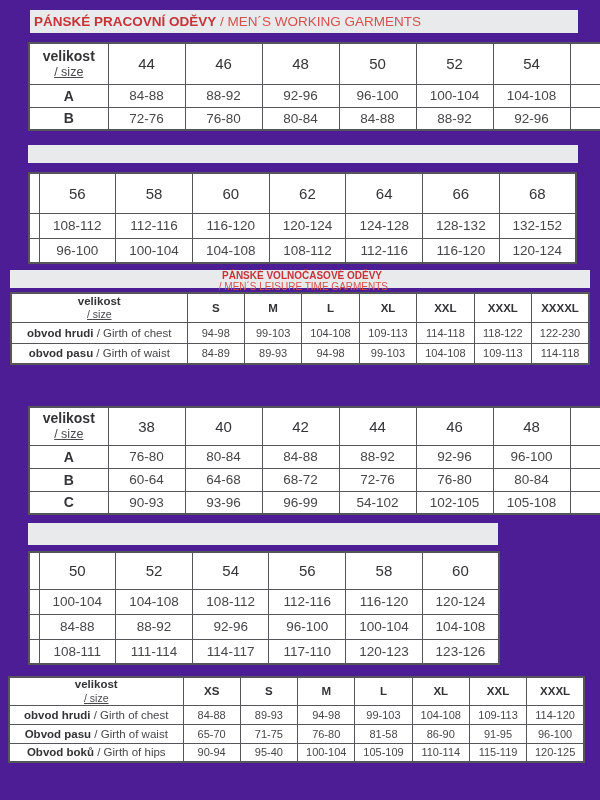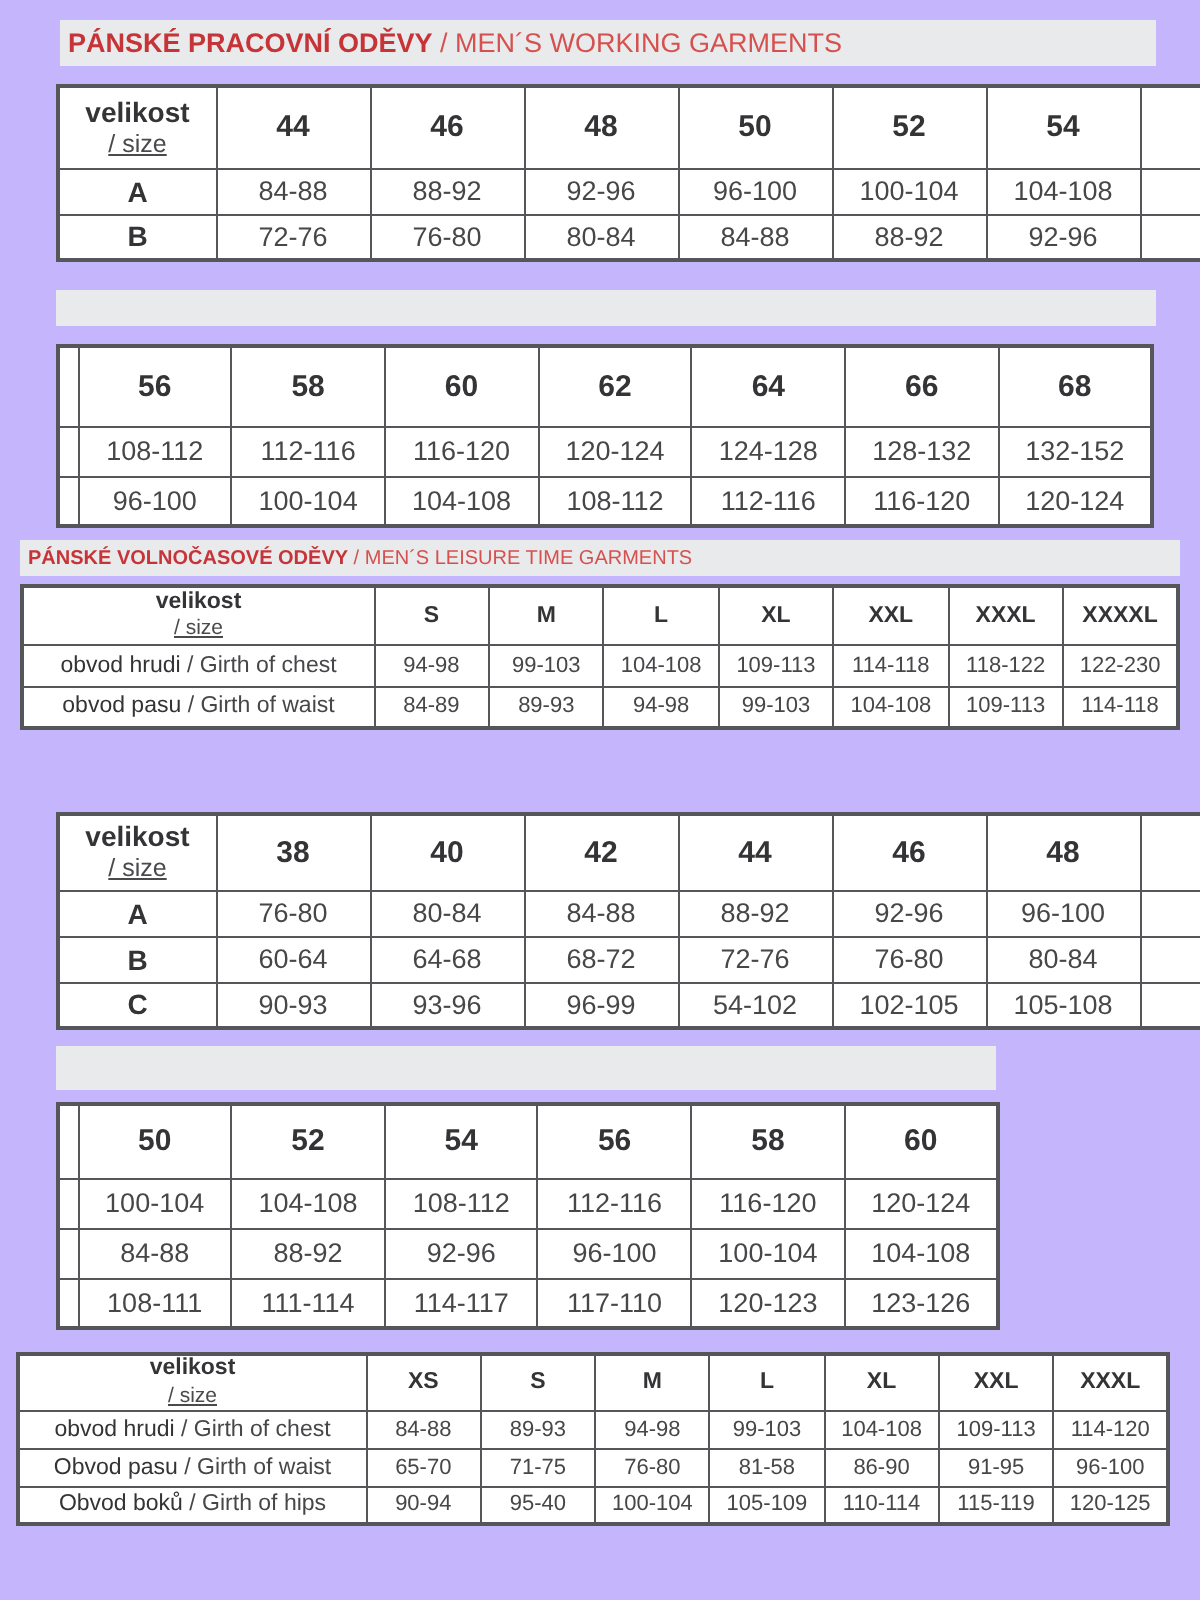--- a/index.html
+++ b/index.html
@@ -1,48 +1,48 @@
 <!DOCTYPE html>
 <html><head>
 <meta charset="utf-8">
 <style>
   * { margin:0; padding:0; box-sizing:border-box; }
   html,body { background:#ffffff; }
   .page {
     position:relative; width:600px; height:800px; overflow:hidden;
-    background:#c4b5fd; font-family:"Liberation Sans", sans-serif;
+    background:#4c1d95; font-family:"Liberation Sans", sans-serif;
   }
   .strip {
     position:absolute; background:#e9eaeb; display:flex; align-items:center;
     padding-left:4px; white-space:pre;
   }
   .strip .cs { font-weight:bold; color:#c63438; }
   .strip .en { color:#d5514f; white-space:pre; }
   .strip.lg { font-size:13.5px; }
-  .strip.sm { font-size:10px; }
+  .strip.sm { font-size:10px;flex-direction:column; }
   .band { position:absolute; background:#e9eaeb; }
   table.tbl {
     position:absolute; border-collapse:collapse; table-layout:fixed;
     background:#fff; border:2px solid #55565a;
   }
   .tbl td {
     border:1.5px solid #55565a; text-align:center; vertical-align:middle;
     padding:0; overflow:hidden;
   }
   .big td { font-size:13.5px; color:#47474a; }
-  .big td.hdr { font-size:15px; font-weight:bold; color:#343437; }
+  .big td.hdr { font-size:15px; font-weight:normal; color:#343437; }
   .big td.rl  { font-size:14px; font-weight:bold; color:#343437; }
   .vlk { font-weight:bold; font-size:14px; color:#343437; line-height:1.2; }
   .vsz { font-size:12.5px; color:#4a4a4d; line-height:1.2;text-decoration:underline; }
   .sm-t td { font-size:11px; color:#47474a; }
   .sm-t td.hdr { font-size:11.5px; font-weight:bold; color:#343437; }
   .sm-t .vlk { font-size:11.5px; }
   .sm-t .vsz { font-size:10.5px; }
   .sm-t td.lab { font-size:11.5px; color:#47474a; }
-  .sm-t td.lab .lc { font-weight:normal; color:#343437; }
+  .sm-t td.lab .lc { font-weight:bold; color:#343437; }
   .lsep { white-space:pre; }
 </style>
 </head>
 <body>
 
 <div class="page">
 
   <div class="strip lg" style="left:30px; top:10px; width:548px; height:23px;">
     <span class="cs">PÁNSKÉ PRACOVNÍ ODĚVY</span><span class="en"> / MEN´S WORKING GARMENTS</span>
   </div>

